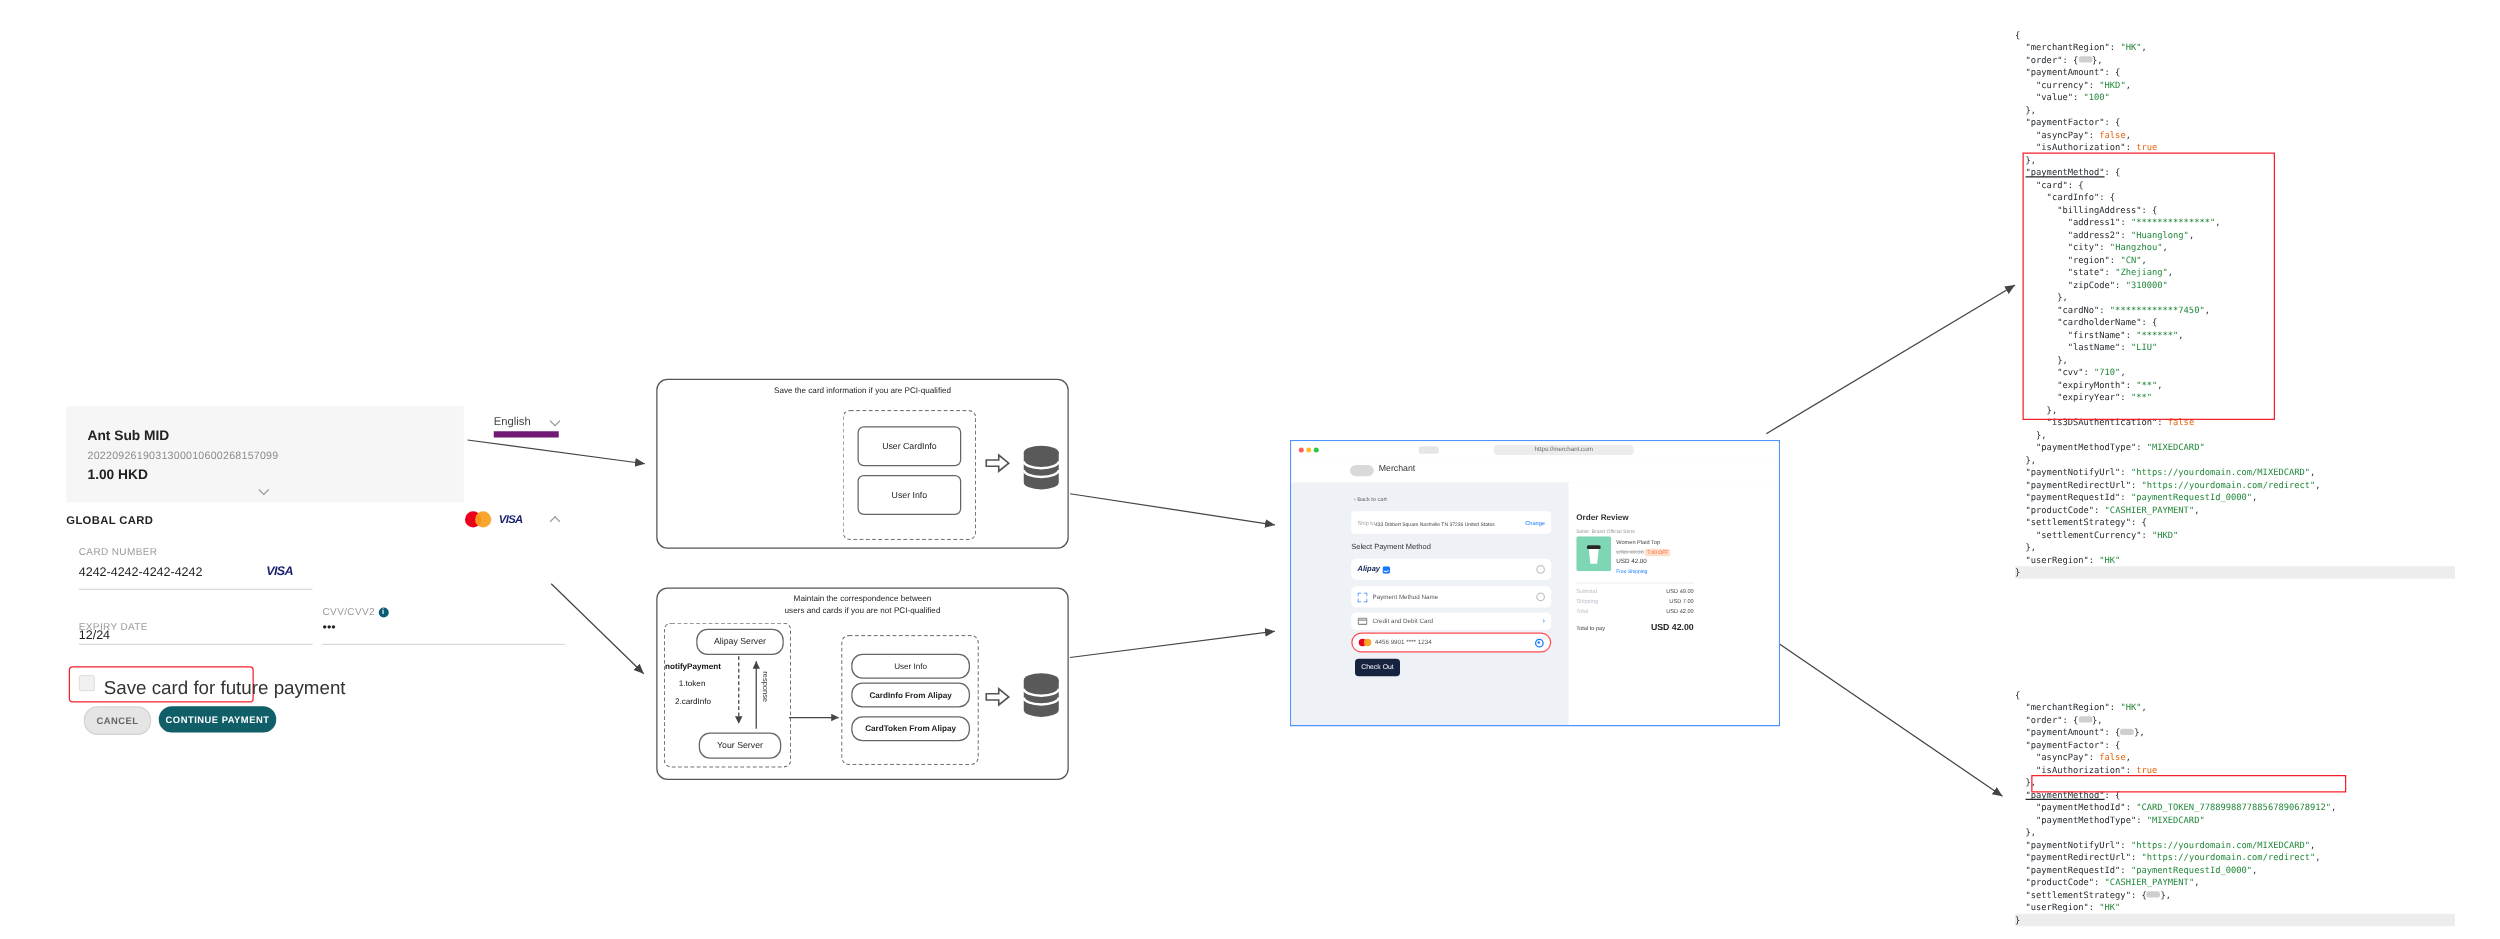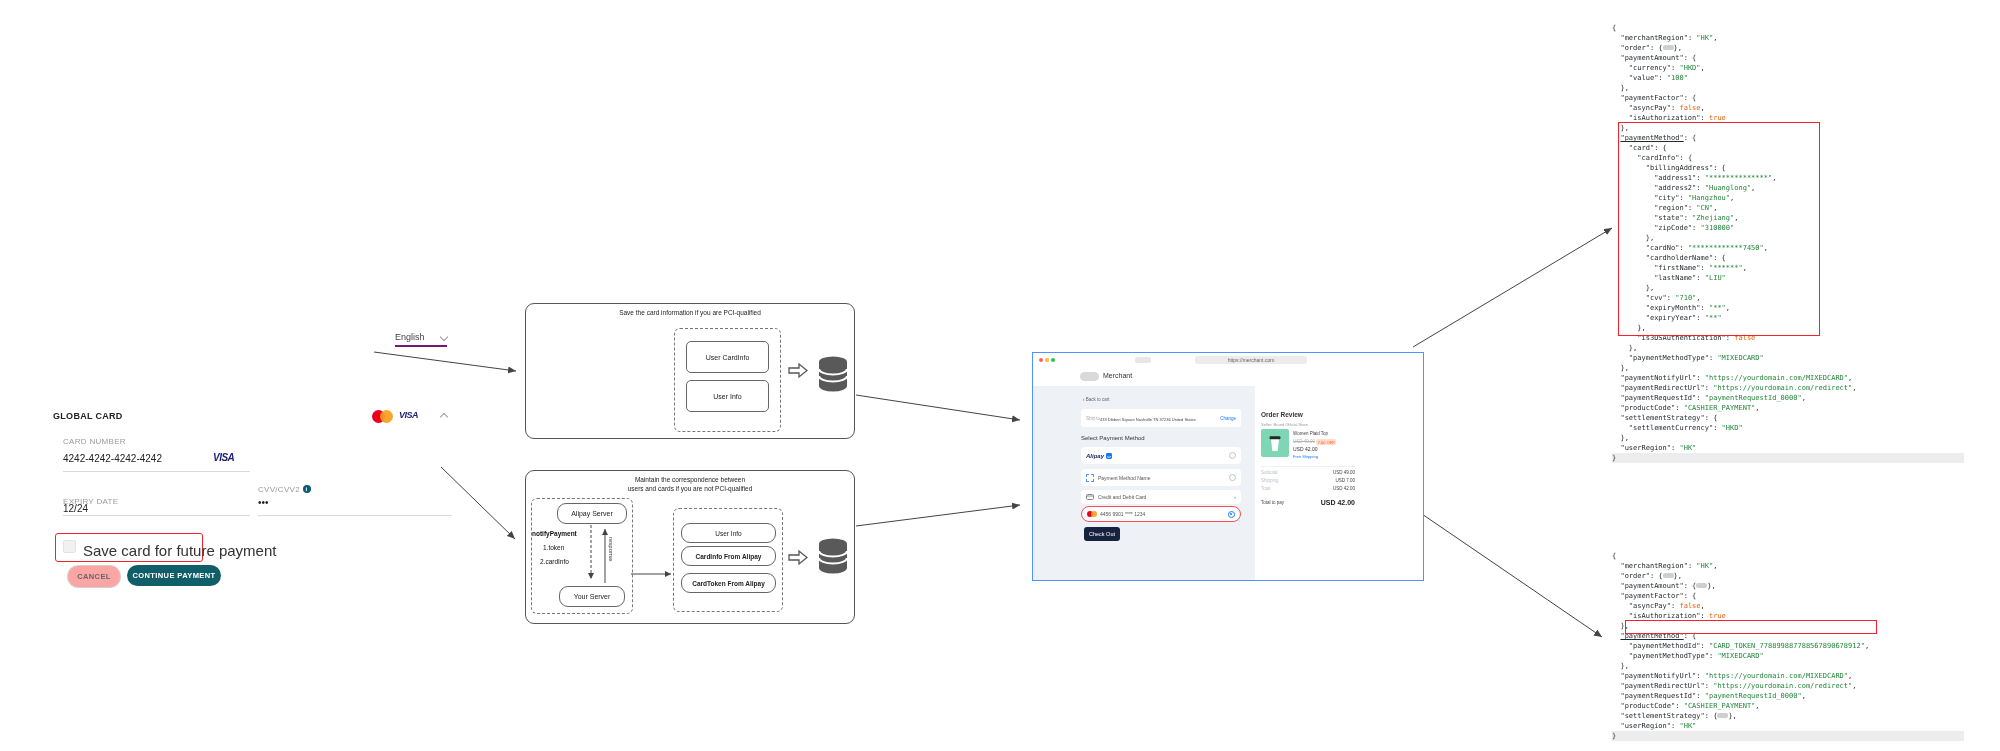--- a/index.html
+++ b/index.html
@@ -5,21 +5,21 @@
   html,body{margin:0;padding:0;}
   body{width:2000px;height:751px;position:relative;background:#fff;overflow:hidden;
        font-family:"Liberation Sans",sans-serif;color:#333;}
   .abs{position:absolute;}
   
   .form{left:53px;top:325px;width:402px;height:266px;}
   .form-hdr{left:0;top:0;width:318px;height:77px;background:#f6f6f6;}
   .f-title{left:17px;top:18px;font-size:11px;font-weight:bold;color:#222;}
   .f-mid{left:17px;top:34px;font-size:8.5px;color:#8b8b8b;letter-spacing:.2px;}
   .f-amt{left:17px;top:49px;font-size:11px;font-weight:bold;color:#222;}
-  .lang{left:342px;top:7px;width:52px;border-bottom:2px solid #701a75;padding-bottom:3px;
+  .lang{left:342px;top:7px;width:52px;border-bottom:5px solid #701a75;padding-bottom:3px;
         font-size:9px;color:#444;display:flex;justify-content:space-between;align-items:center;}
   .chev{width:5px;height:5px;border-right:1.2px solid #9a9a9a;border-bottom:1.2px solid #9a9a9a;display:inline-block;}
   .chev.down{transform:rotate(45deg);}
   .chev.up{transform:rotate(-135deg);}
   .sec-row{left:0;top:83px;width:402px;height:16px;}
   .sec-label{left:0;top:3px;font-size:9px;font-weight:bold;color:#222;letter-spacing:.3px;}
   .mc{position:relative;display:inline-block;width:22px;height:13px;}
   .mc i{position:absolute;top:0;width:13px;height:13px;border-radius:50%;}
   .mc .c1{left:0;background:#eb001b;}
   .mc .c2{left:8px;background:#f79e1b;opacity:.92;}
@@ -27,21 +27,21 @@
   .flabel{font-size:8px;color:#9a9a9a;letter-spacing:.3px;}
   .fvalue{font-size:10px;font-weight:normal;color:#222;}
   .uline{border-bottom:1px solid #d9d9d9;height:1px;}
   .info-i{display:inline-block;width:8px;height:8px;border-radius:50%;background:#0c5a73;color:#fff;
           font-size:6px;text-align:center;line-height:8px;font-weight:bold;vertical-align:1px;}
   .save-box{left:2px;top:208px;width:146px;height:27px;border:1.5px solid #f5222d;border-radius:3px;}
   .cbx{left:10px;top:215px;width:11px;height:11px;background:#f1f1f1;border:1px solid #e2e2e2;border-radius:2px;}
   .save-lbl{left:30px;top:217px;font-size:15px;color:#333;}
   .btn{border-radius:11px;display:flex;align-items:center;justify-content:center;
        font-size:7.5px;font-weight:bold;letter-spacing:.4px;}
-  .btn-cancel{left:14px;top:240px;width:52px;height:21px;border:1px solid #d3d3d3;color:#666;background:#fca5a5;}
+  .btn-cancel{left:14px;top:240px;width:52px;height:21px;border:1px solid #d3d3d3;color:#666;background:#e5e5e5;}
   .btn-cont{left:74px;top:240px;width:94px;height:21px;background:#0f5e68;color:#fff;}
   
   .diag{border:1.3px solid #555;border-radius:9px;background:#fff;}
   .diag1{left:525px;top:303px;width:328px;height:134px;}
   .diag2{left:525px;top:470px;width:328px;height:152px;}
   .d-title{width:100%;text-align:center;font-size:6.5px;color:#222;}
   .dash{border:1.2px dashed #777;border-radius:6px;}
   .dbox{border:1.1px solid #666;border-radius:5px;background:#fff;display:flex;align-items:center;
         justify-content:center;font-size:7px;color:#222;}
   .dbox.pill{border-radius:9px;}
@@ -100,20 +100,26 @@
     <line x1="1413" y1="347" x2="1612" y2="228" marker-end="url(#ah)"></line>
     <line x1="1419" y1="512" x2="1602" y2="637" marker-end="url(#ah)"></line>
   </g>
 </svg>
 
 <div class="abs form">
   <div class="abs lang">
     <span>English</span>
     <span class="chev down"></span>
   </div>
+  <div class="abs form-hdr">
+    <div class="abs f-title">Ant Sub MID</div>
+    <div class="abs f-mid">2022092619031300010600268157099</div>
+    <div class="abs f-amt">1.00 HKD</div>
+    <span class="chev down abs" style="left:155px;top:64px;"></span>
+  </div>
   <div class="abs sec-row">
     <span class="abs sec-label">GLOBAL CARD</span>
     <span class="abs mc" style="left:319px;top:1px;"><i class="c1"></i><i class="c2"></i></span>
     <span class="abs visa" style="left:346px;top:2px;font-size:9px;">VISA</span>
     <span class="chev up abs" style="left:388px;top:6px;"></span>
   </div>
   <div class="abs flabel" style="left:10px;top:112px;text-align:right;">CARD NUMBER</div>
   <div class="abs fvalue" style="left:10px;top:128px;">4242-4242-4242-4242</div>
   <span class="abs visa" style="left:160px;top:127px;font-size:10px;">VISA</span>
   <div class="abs uline" style="left:10px;top:145px;width:187px;"></div>

